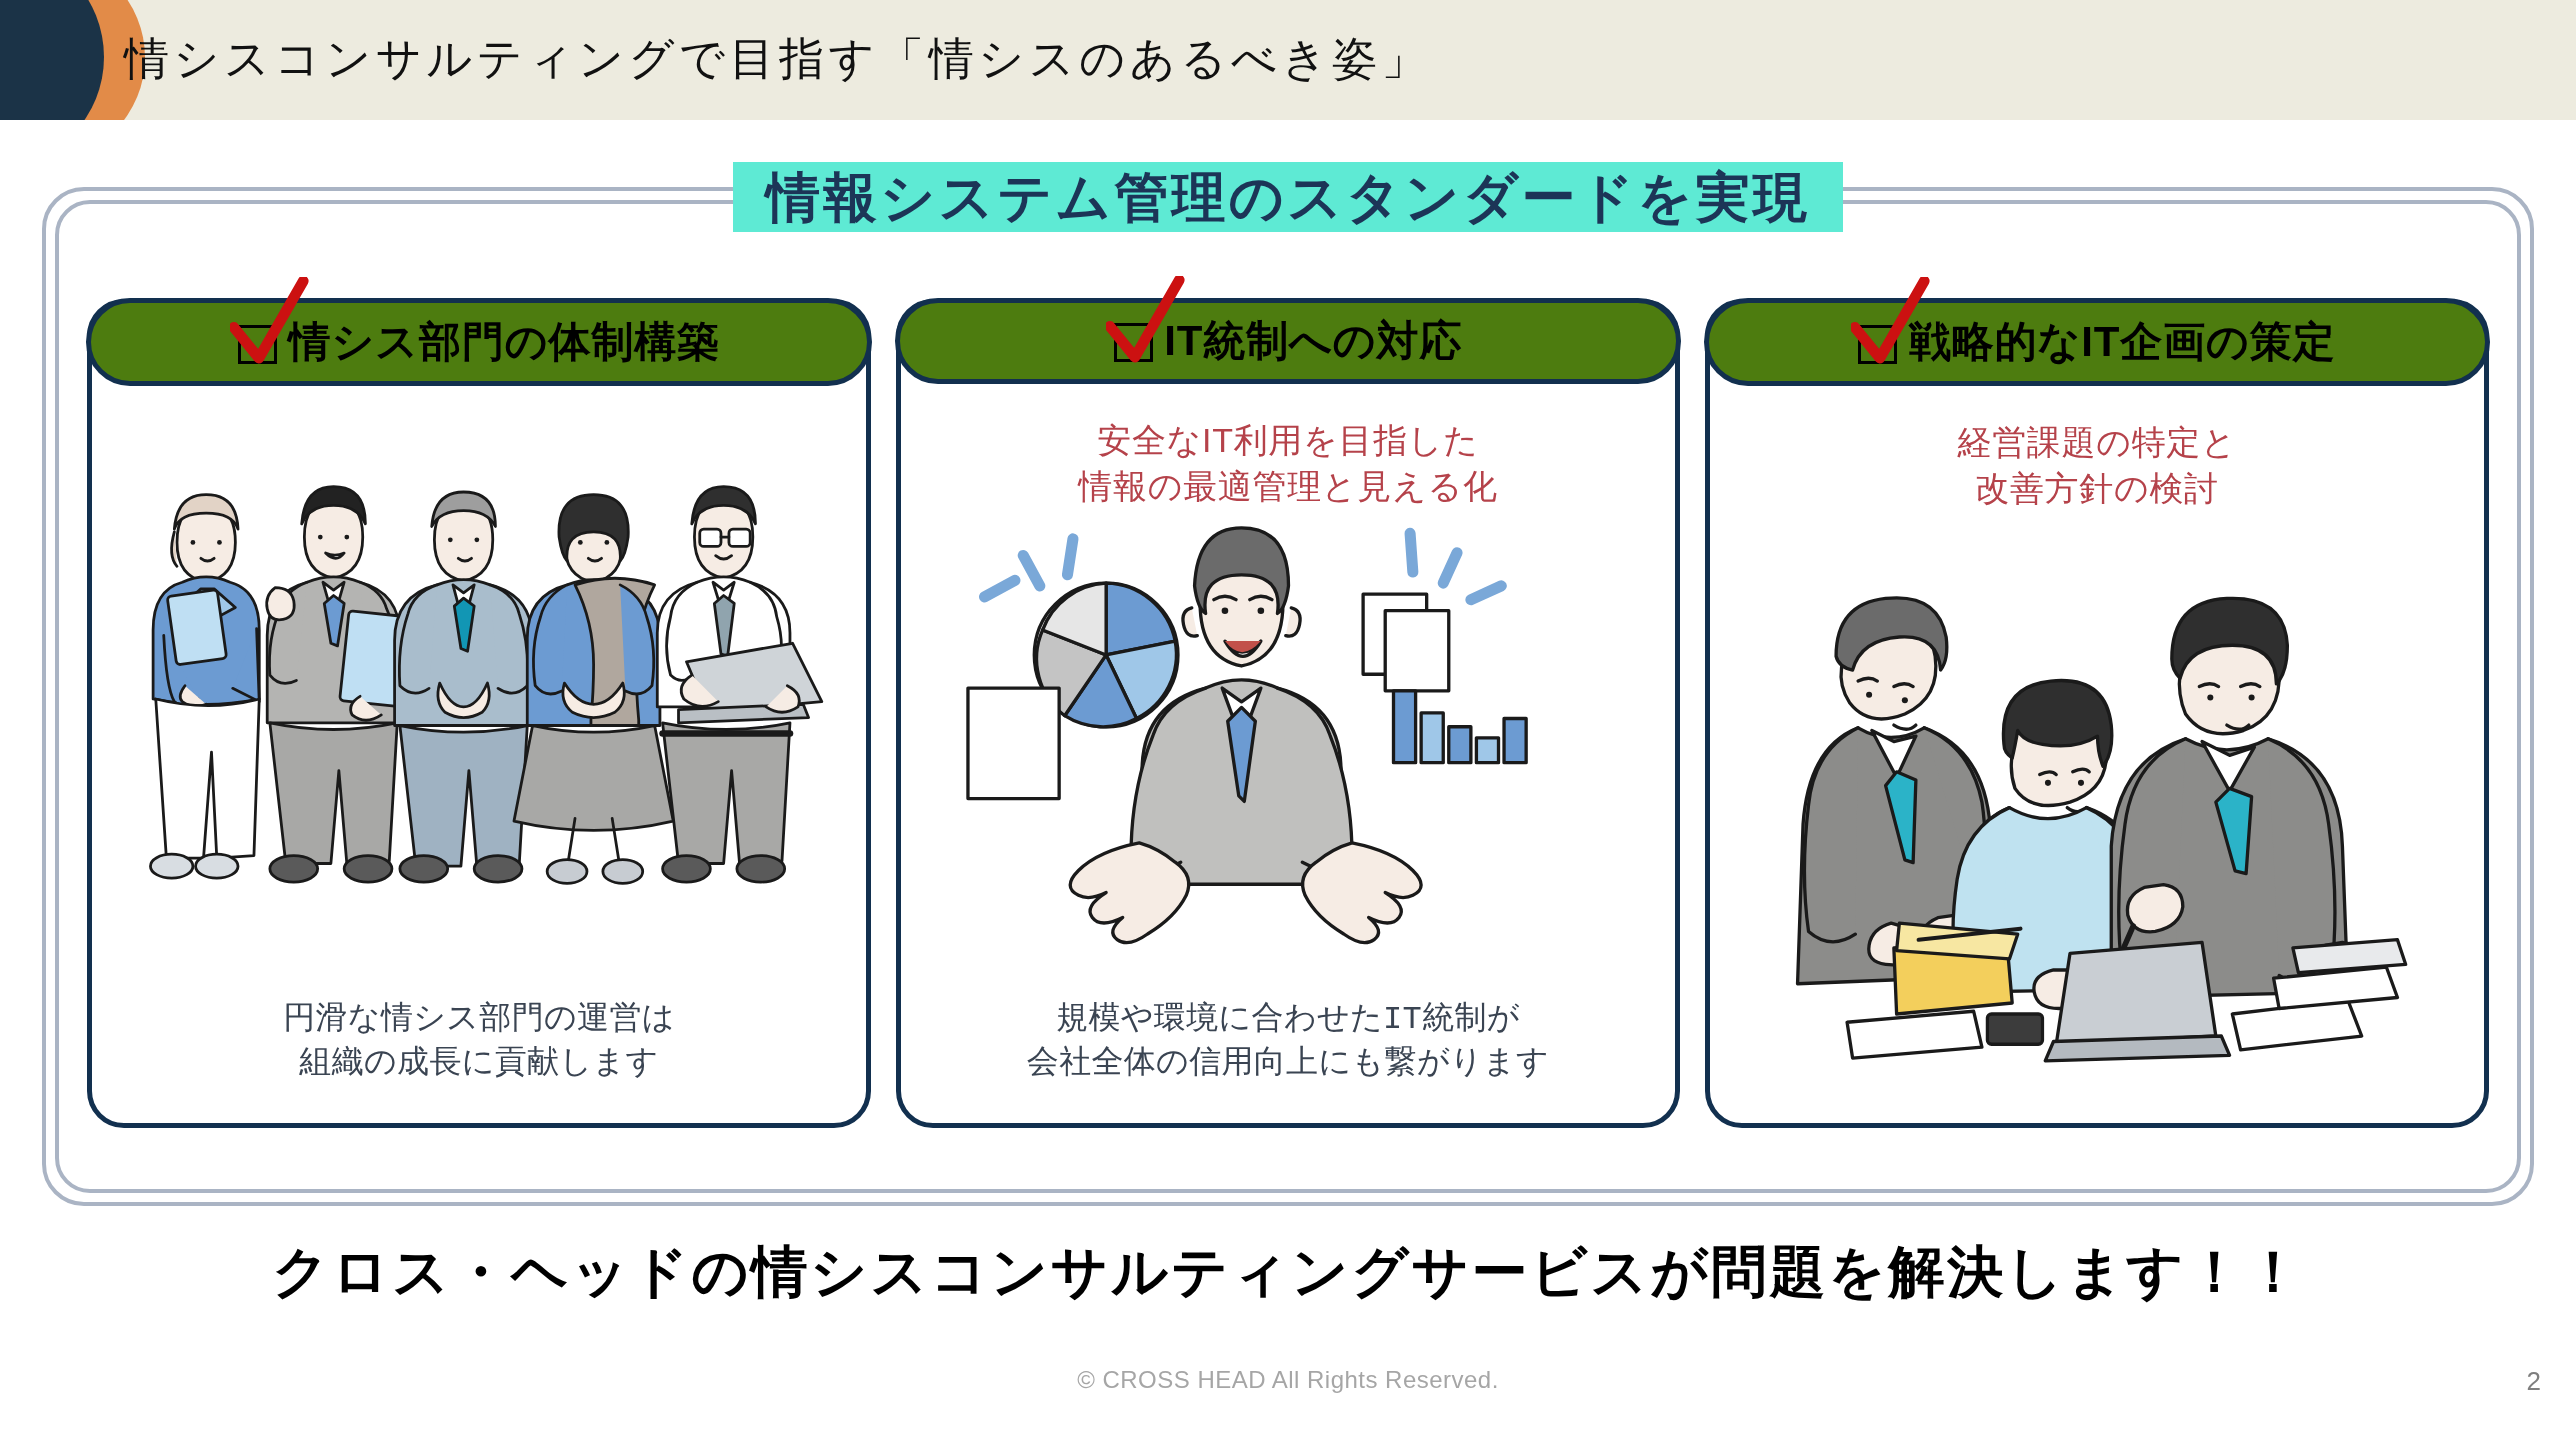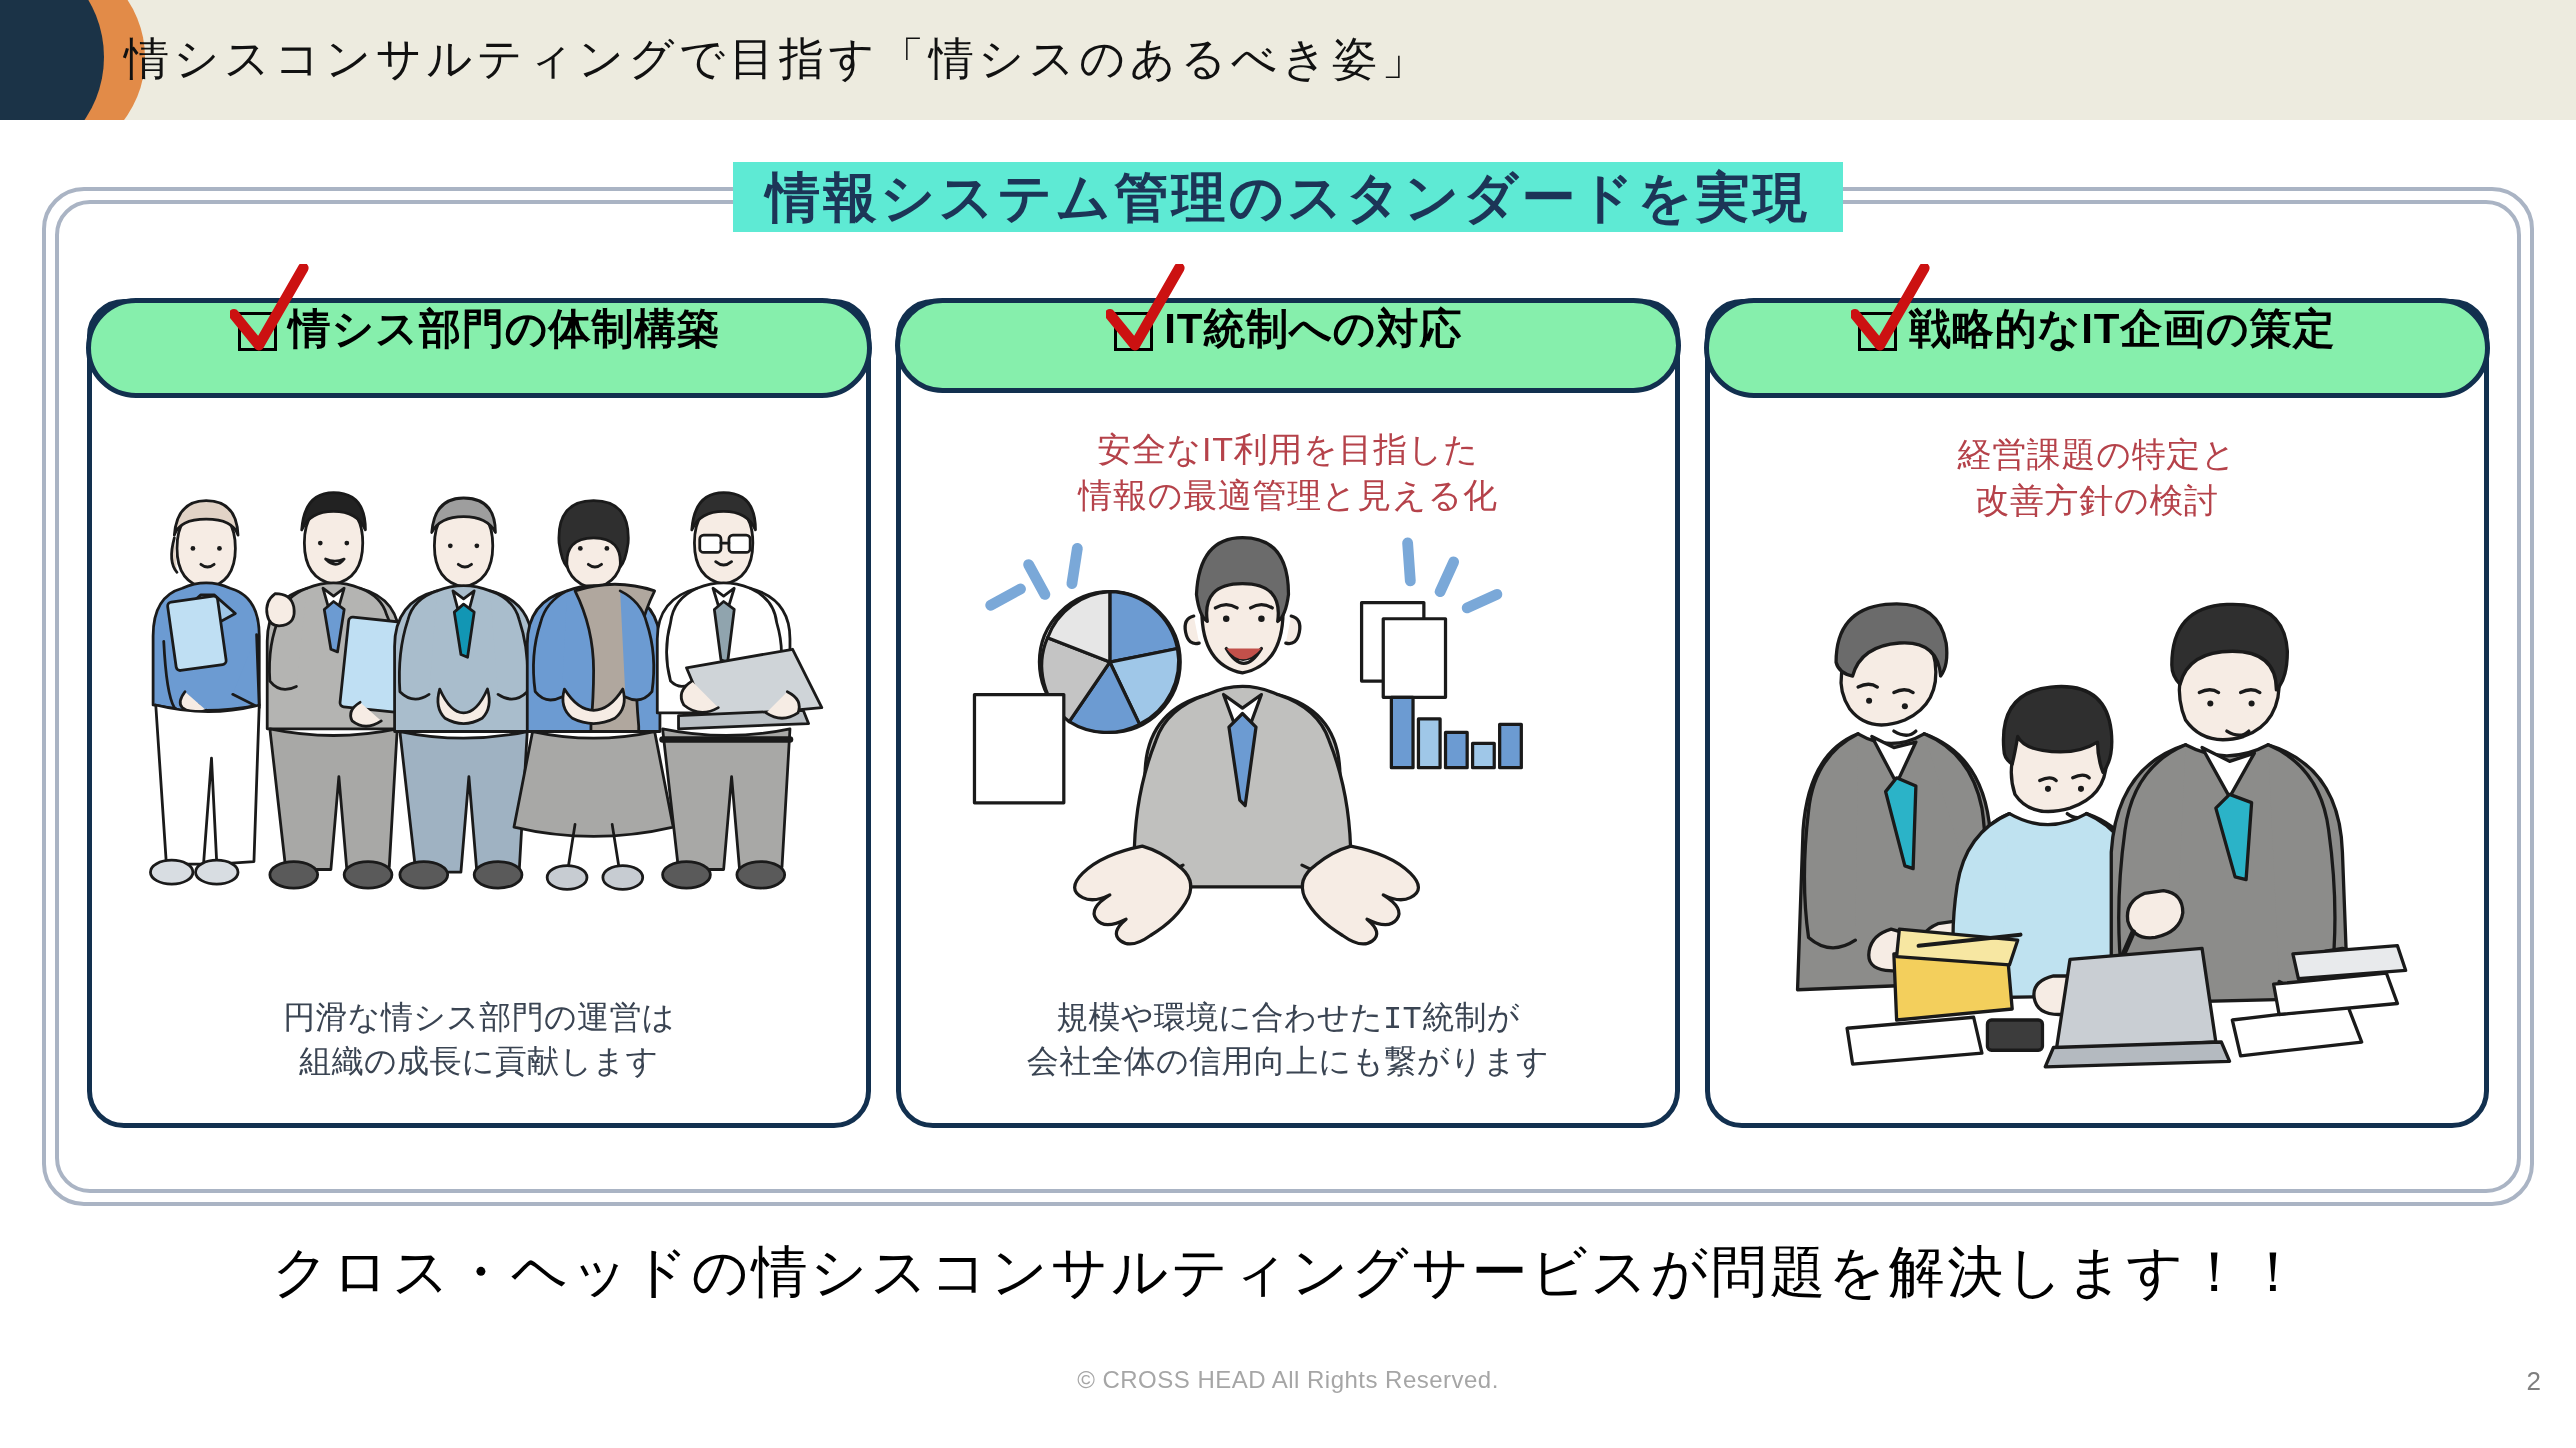--- a/index.html
+++ b/index.html
@@ -70,24 +70,24 @@
     position:relative;
     width:784px; height:829px;
     border:5.8px solid #12304f;
     border-radius:37px;
     background:#ffffff;
     display:flex; flex-direction:column;
   }
 
   .card-head{
     position:relative;
-    height:100px; margin:-5.8px -5.8px 0 -5.8px;
+    height:88px; margin:-5.8px -5.8px 0 -5.8px;
     border:5.8px solid #12304f; border-radius:52px;
-    background:#86efac;
-    display:flex; align-items:flex-start; justify-content:center;
+    background:#4d7c0f;
+    display:flex; align-items:center; justify-content:center;
     z-index:3;
   }
   .head-inner{
     display:flex; align-items:center; gap:11.6px;
     position:relative;
   }
   .checkbox-icon{
     width:39px; height:39px;
     border:3.9px solid #000000;
     display:inline-block; flex:none;
@@ -120,21 +120,21 @@
     text-align:center; padding:0 13.5px 37px 13.5px;
     font-size:32px; line-height:44px; color:#3a4452;
     letter-spacing:.01em;
     font-family:Liberation Mono, monospace;
   }
 
   
   .bottom-banner{
     position:absolute; left:0; top:1231px; width:2576px;
     text-align:center;
-    font-size:56px; line-height:81px; font-weight:400;
+    font-size:56px; line-height:81px; font-weight:700;
     color:#000000; letter-spacing:.05em; white-space:nowrap;
   }
 
   
   .footer-copy{
     position:absolute; left:0; top:1366px; width:2576px;
     text-align:center; font-size:24px; color:#a6a6a6;
     letter-spacing:.02em;
   }
   .page-number{

